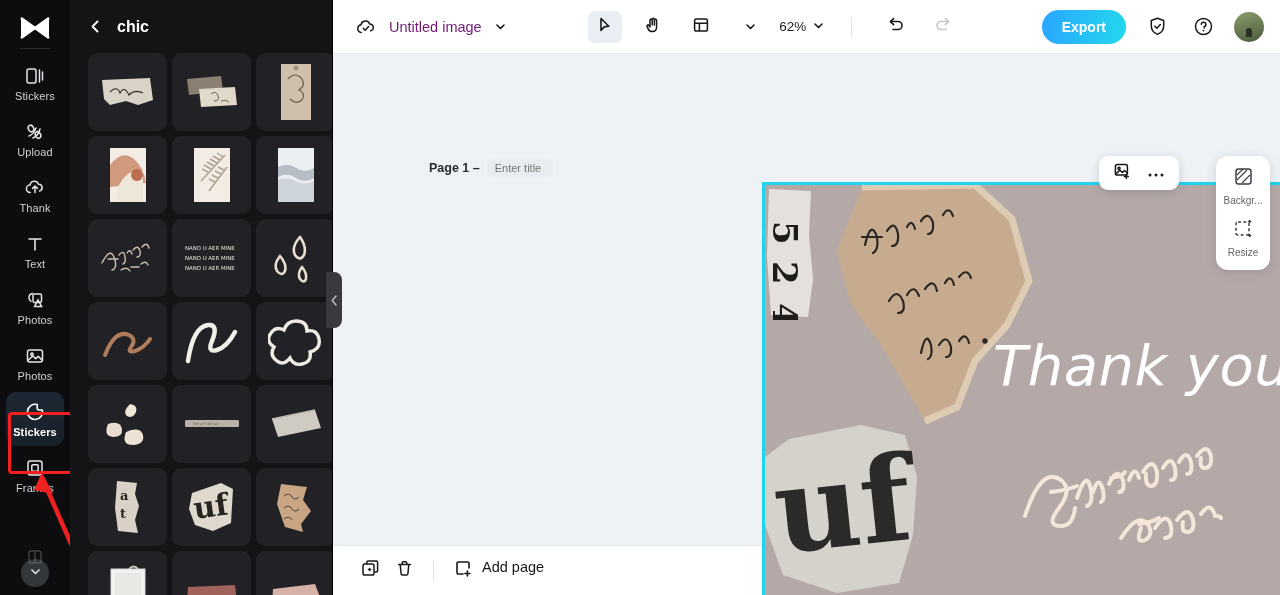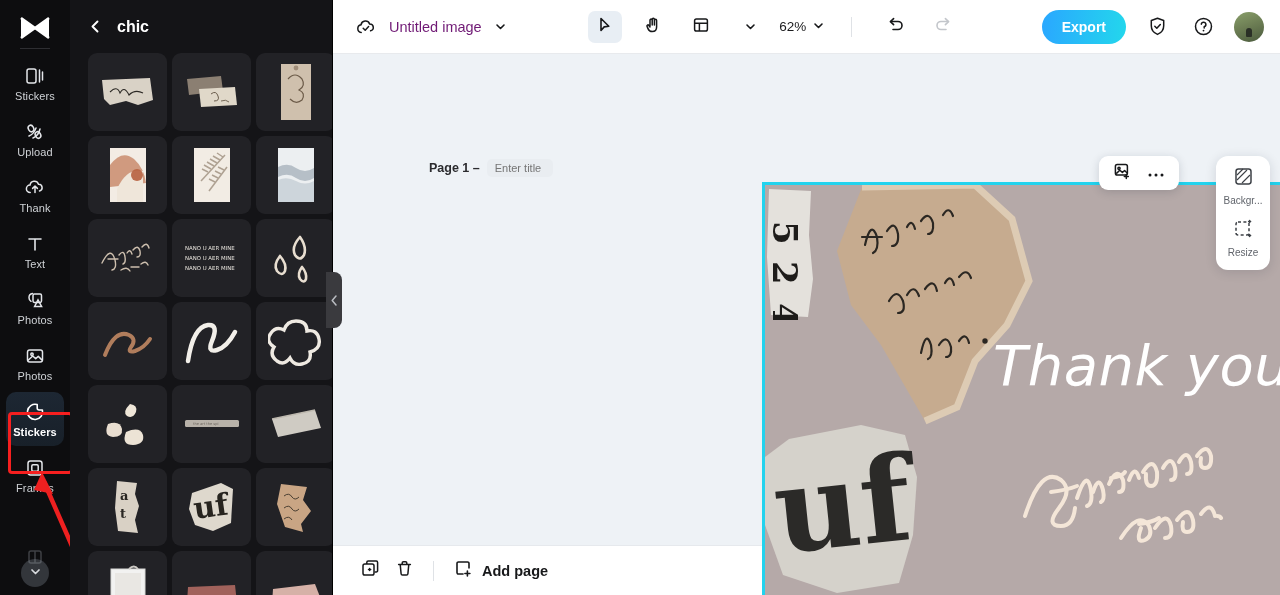--- a/index.html
+++ b/index.html
@@ -148,21 +148,21 @@
   .sp-item .sp-lbl { font-size: 10px; color: #60646b; white-space: nowrap; }
 
   
   .bottombar {
     height: 50px; flex: 0 0 50px; background: #fff; border-top: 1px solid #e6e9ed;
     display: flex; align-items: center; padding: 0 16px 0 20px; gap: 0;
   }
   .bb-btn { width: 34px; height: 32px; display:flex; align-items:center; justify-content:center;
             border-radius:6px; cursor:pointer; }
   .add-page {
-    display: flex; align-items: center; gap: 9px; cursor: pointer; padding: 4px 8px; border-radius: 6px; font-weight: bold;
+    display: flex; gap: 9px; cursor: pointer; padding: 4px 8px; border-radius: 6px;
   }
   .add-page .ap-lbl { font-size: 14.5px; color: #17181a; }
   .bb-right { margin-left: auto; display: flex; align-items: center; gap: 20px; }
   .pg-ind { font-size: 13.5px; color: #17181a; min-width: 34px; text-align: center; font-weight: bold;}
   .arrow-b { width: 30px; height: 30px; display:flex; align-items:center; justify-content:center; cursor:pointer;}
 
   
   .ch { position: absolute; }
   .thankyou {
     left: 228px; top: 148px; font-size: 56px; font-style: italic; color: #fff;

